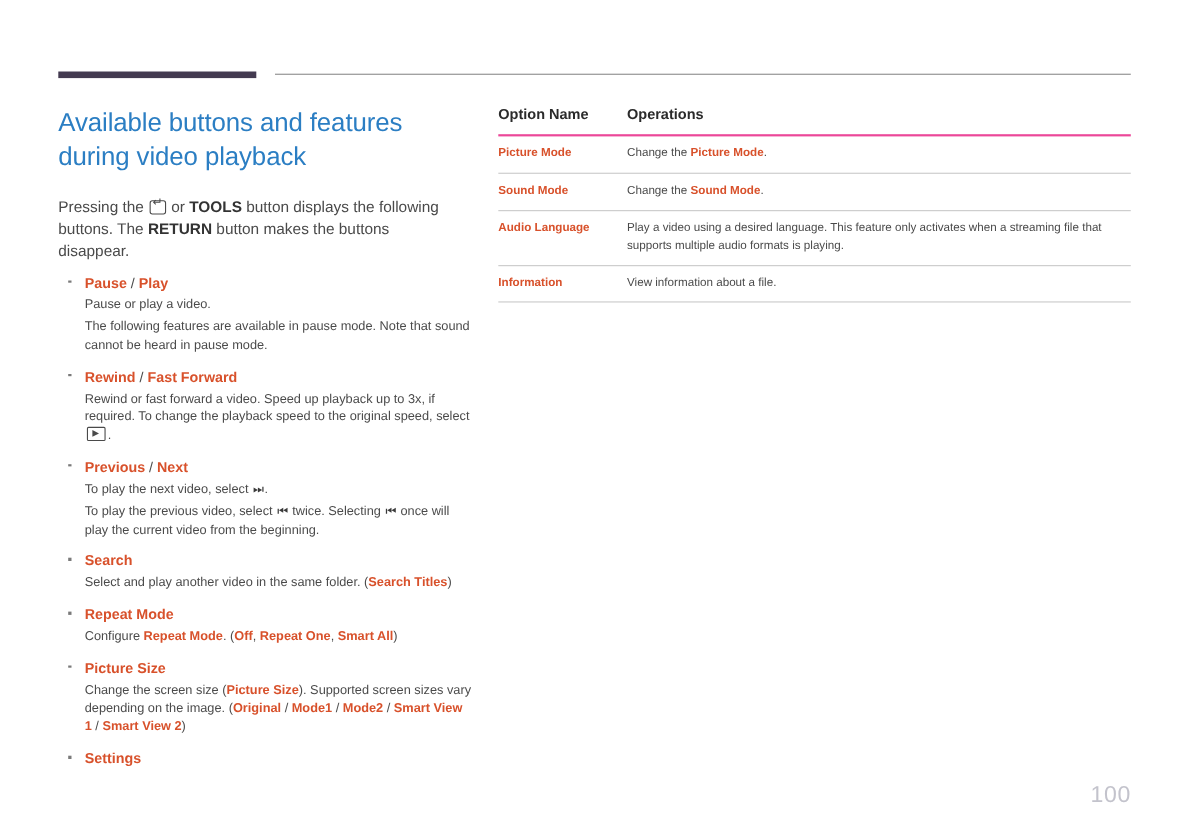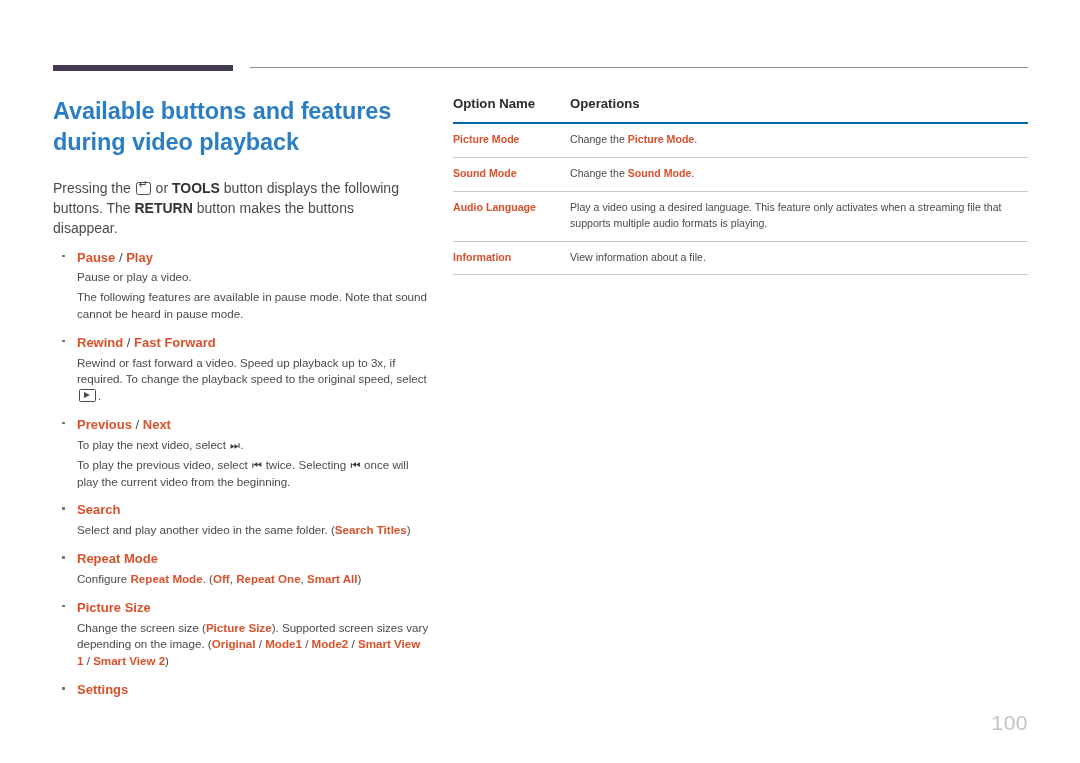--- a/index.html
+++ b/index.html
@@ -41,21 +41,21 @@
 
   
   .left-col {
     position: absolute;
     left: 53px;
     top: 96px;
     width: 380px;
   }
   .page-title {
     font-size: 23.5px;
-    font-weight: bold;
+    font-weight: normal;
     color: #2b7ec3;
     line-height: 1.32;
     letter-spacing: -0.1px;
     margin: 0 0 20px 0;
   }
   .intro {
     font-size: 14px;
     line-height: 1.44;
     color: #4a4a4a;
     margin: 0 0 10px 0;
@@ -156,21 +156,21 @@
     table-layout: fixed;
   }
   table.opt col.c1 { width: 117px; }
   table.opt col.c2 { width: 458px; }
   table.opt th {
     text-align: left;
     font-size: 13.2px;
     font-weight: bold;
     color: #2b2b2b;
     padding: 0 0 11px 0;
-    border-bottom: 2px solid #0369a1;
+    border-bottom: 2px solid #ec4899;
     vertical-align: bottom;
   }
   table.opt td {
     font-size: 10.6px;
     line-height: 1.5;
     color: #4a4a4a;
     padding: 8px 0 9px 0;
     border-bottom: 1px solid #c9c9c9;
     vertical-align: top;
   }

